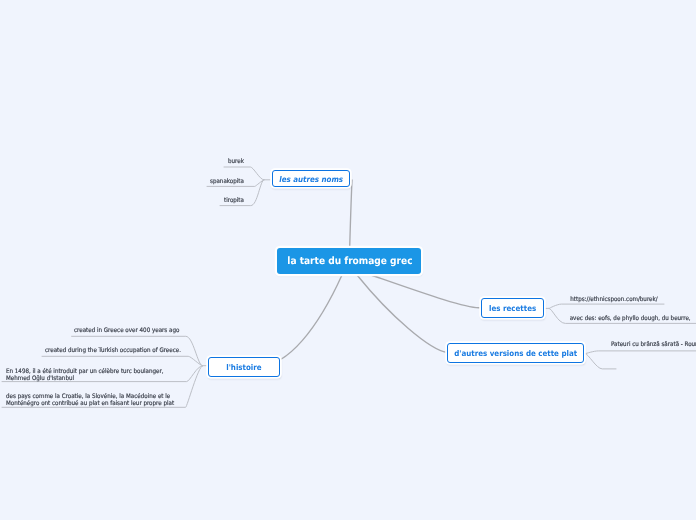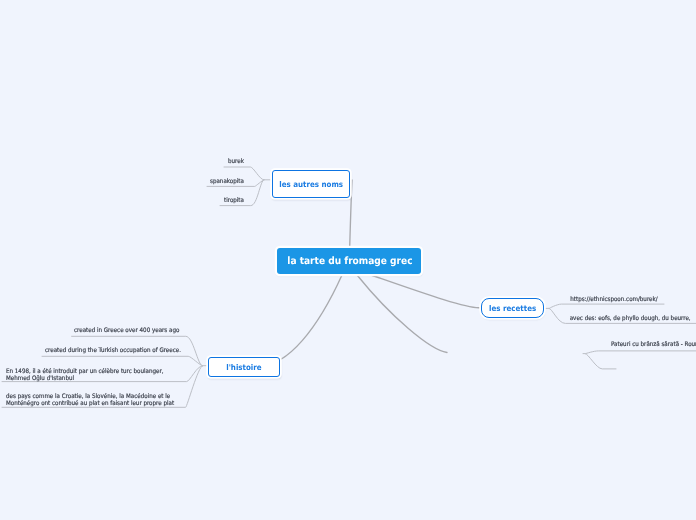--- a/index.html
+++ b/index.html
@@ -45,28 +45,31 @@
       <path d="M42,356.3 L188.2,356.3 C191.2,356.3 199.8,365.7 202.6,365.7"></path>
       <path d="M2,381.6 L186.5,381.6 C190,381.6 196.6,365.7 202.6,365.7"></path>
       <path d="M2,407.3 L185.6,407.3 C187.1,407.3 198.1,365.7 202.6,365.7"></path>
     </g>
   </svg>
 
   <div class="node root" style="left:277px;top:248px;width:143.5px;height:25.5px;">
     <span>la tarte du fromage grec</span>
   </div>
 
-  <div class="node branch" style="left:271.5px;top:170px;width:78.5px;height:28px;">
+  <div class="node branch" style="left:271.5px;top:170px;width:78.5px;height:17px;font-style:italic;">
     <span>les autres noms</span>
   </div>
 
-  <div class="node branch" style="left:481px;top:298px;width:62.5px;height:20px;border-radius:8px;">
+  <div class="node branch" style="left:481px;top:298px;width:62.5px;height:20px;">
     <span>les recettes</span>
   </div>
 
+  <div class="node branch" style="left:447px;top:343px;width:136.5px;height:20px;">
+    <span>d'autres versions de cette plat</span>
+  </div>
 
   <div class="node branch" style="left:207.5px;top:356.5px;width:72px;height:20px;">
     <span>l'histoire</span>
   </div>
 
   <div class="leaf" style="left:228px;top:157.5px;">burek</div>
   <div class="leaf" style="left:210px;top:177.5px;">spanakopita</div>
   <div class="leaf" style="left:224px;top:196.8px;">tiropita</div>
 
   <div class="leaf" style="left:570.3px;top:295.8px;">https://ethnicspoon.com/burek/</div>

